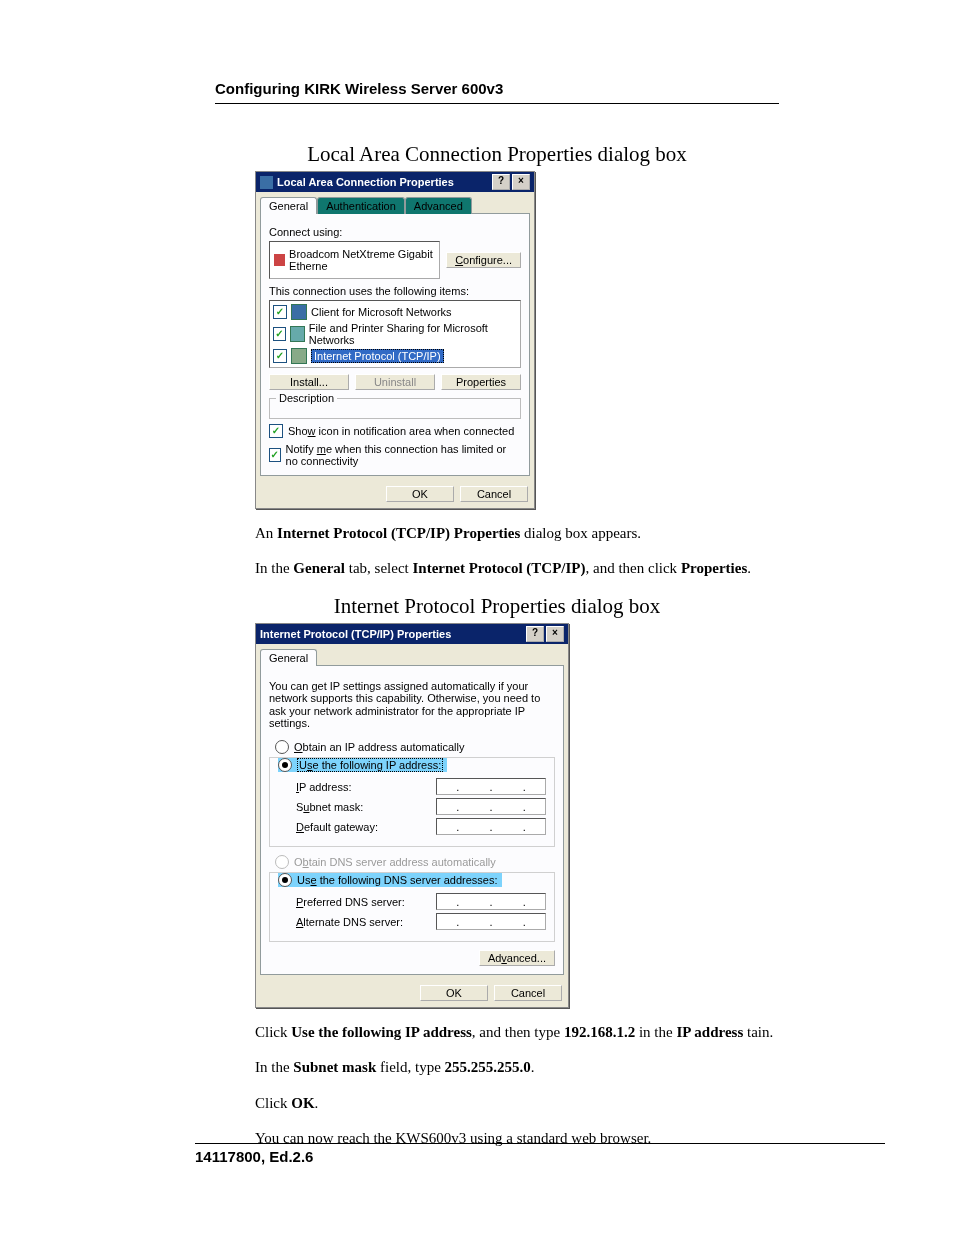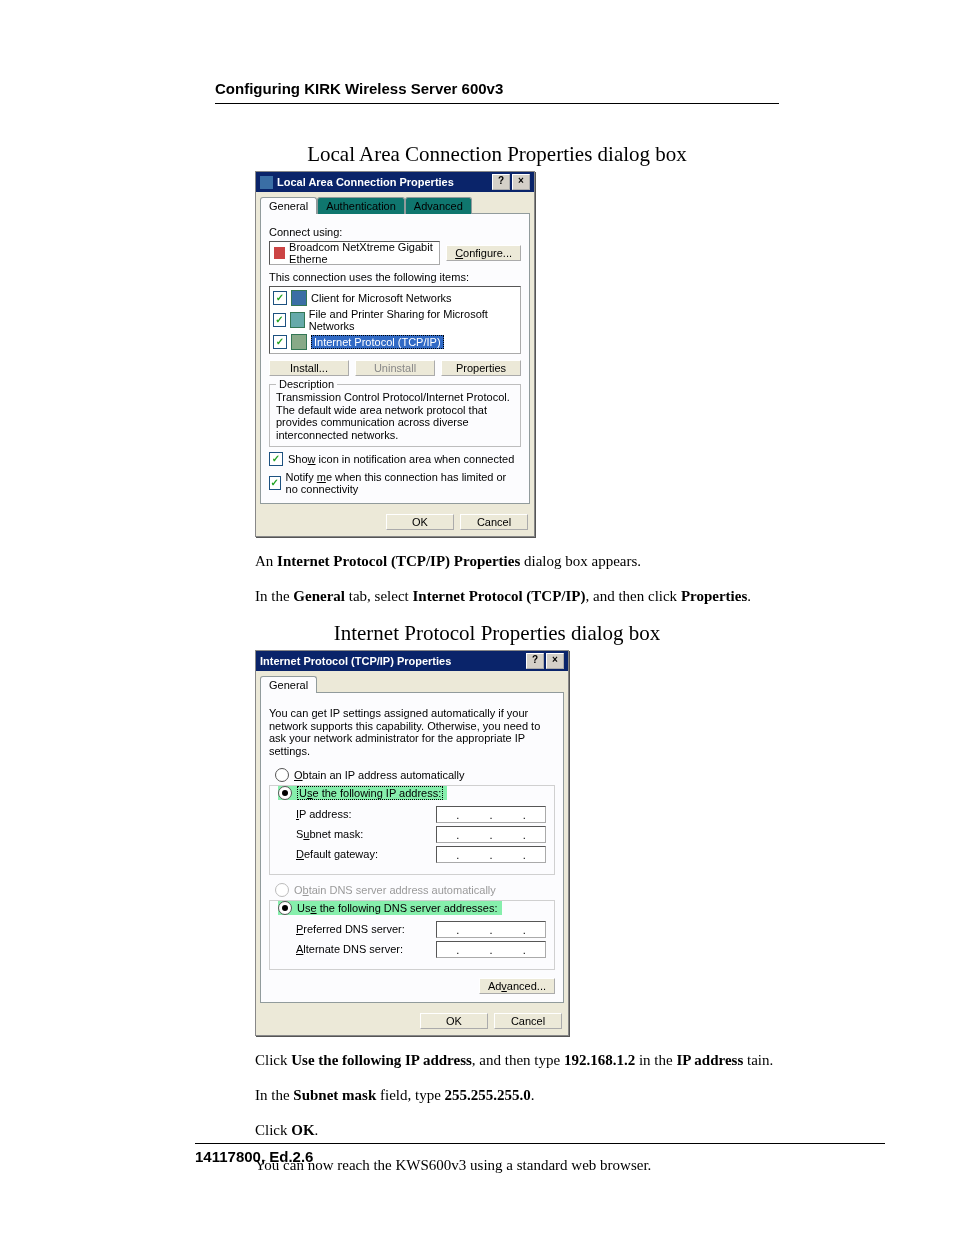--- a/index.html
+++ b/index.html
@@ -102,21 +102,21 @@
   }
 
   .label-sm { font-size: 11px; margin: 4px 0 3px 0; }
   .adapter-row {
     display: flex; align-items: center; gap: 6px;
     margin-bottom: 6px;
   }
   .adapter-box {
     flex: 1;
     border: 1px inset #aaa;
-    padding: 3px 4px;
+    padding: 10px 4px;
     background: #fff;
     display: flex; align-items: center; gap: 4px;
     font-size: 11px;
     height: 16px;
   }
   .btn {
     font-family: Tahoma, Arial, sans-serif;
     font-size: 11px;
     padding: 1px 8px;
     min-width: 64px;
@@ -152,21 +152,21 @@
   }
   .btn-row {
     display: flex; justify-content: space-between; gap: 6px;
     margin-top: 6px;
   }
   .btn-row .btn { flex: 1; }
   .btn.disabled { color: #888; }
   .groupbox {
     border: 1px solid #bdbdbd;
     margin-top: 8px;
-    padding: 6px 6px 4px 6px;
+    padding: 6px 6px 13px 6px;
     position: relative;
   }
   .groupbox > .legend {
     position: absolute; top: -7px; left: 6px;
     background: #fcfcfe;
     padding: 0 3px;
     font-size: 11px;
   }
   .desc-text {
     font-size: 11px; line-height: 1.15;
@@ -221,21 +221,21 @@
   .groupbox2 {
     border: 1px solid #d0d0d0;
     margin: 2px 0 8px 0;
     padding: 0 8px 8px 8px;
     position: relative;
   }
   .groupbox2 .radio-row.attached {
     position: relative;
     margin-left: 0;
     margin-top: -9px;
-    background: #86efac;
+    background: #7dd3fc;
     display: inline-flex;
     padding-right: 4px;
     text-align: center;
   }
   .advanced-row {
     display: flex; justify-content: flex-end;
     margin: 6px 0 0 0;
   }
   .underline-key { text-decoration: underline; }
 
@@ -298,21 +298,20 @@
           <span class="txt">Internet Protocol (TCP/IP)</span>
         </div>
       </div>
       <div class="btn-row">
         <button class="btn">Install...</button>
         <button class="btn disabled">Uninstall</button>
         <button class="btn">Properties</button>
       </div>
       <div class="groupbox">
         <div class="legend">Description</div>
-        <div class="desc-text">Transmission Control Protocol/Internet Protocol. The default wide area network protocol that provides communication across diverse interconnected networks.</div>
       </div>
       <div class="check-row">
         <span class="chk">✓</span>
         <span>Sho<span class="underline-key">w</span> icon in notification area when connected</span>
 
       </div>
       <div class="check-row">
         <span class="chk">✓</span>
         <span>Notify <span class="underline-key">m</span>e when this connection has limited or no connectivity</span>
 

